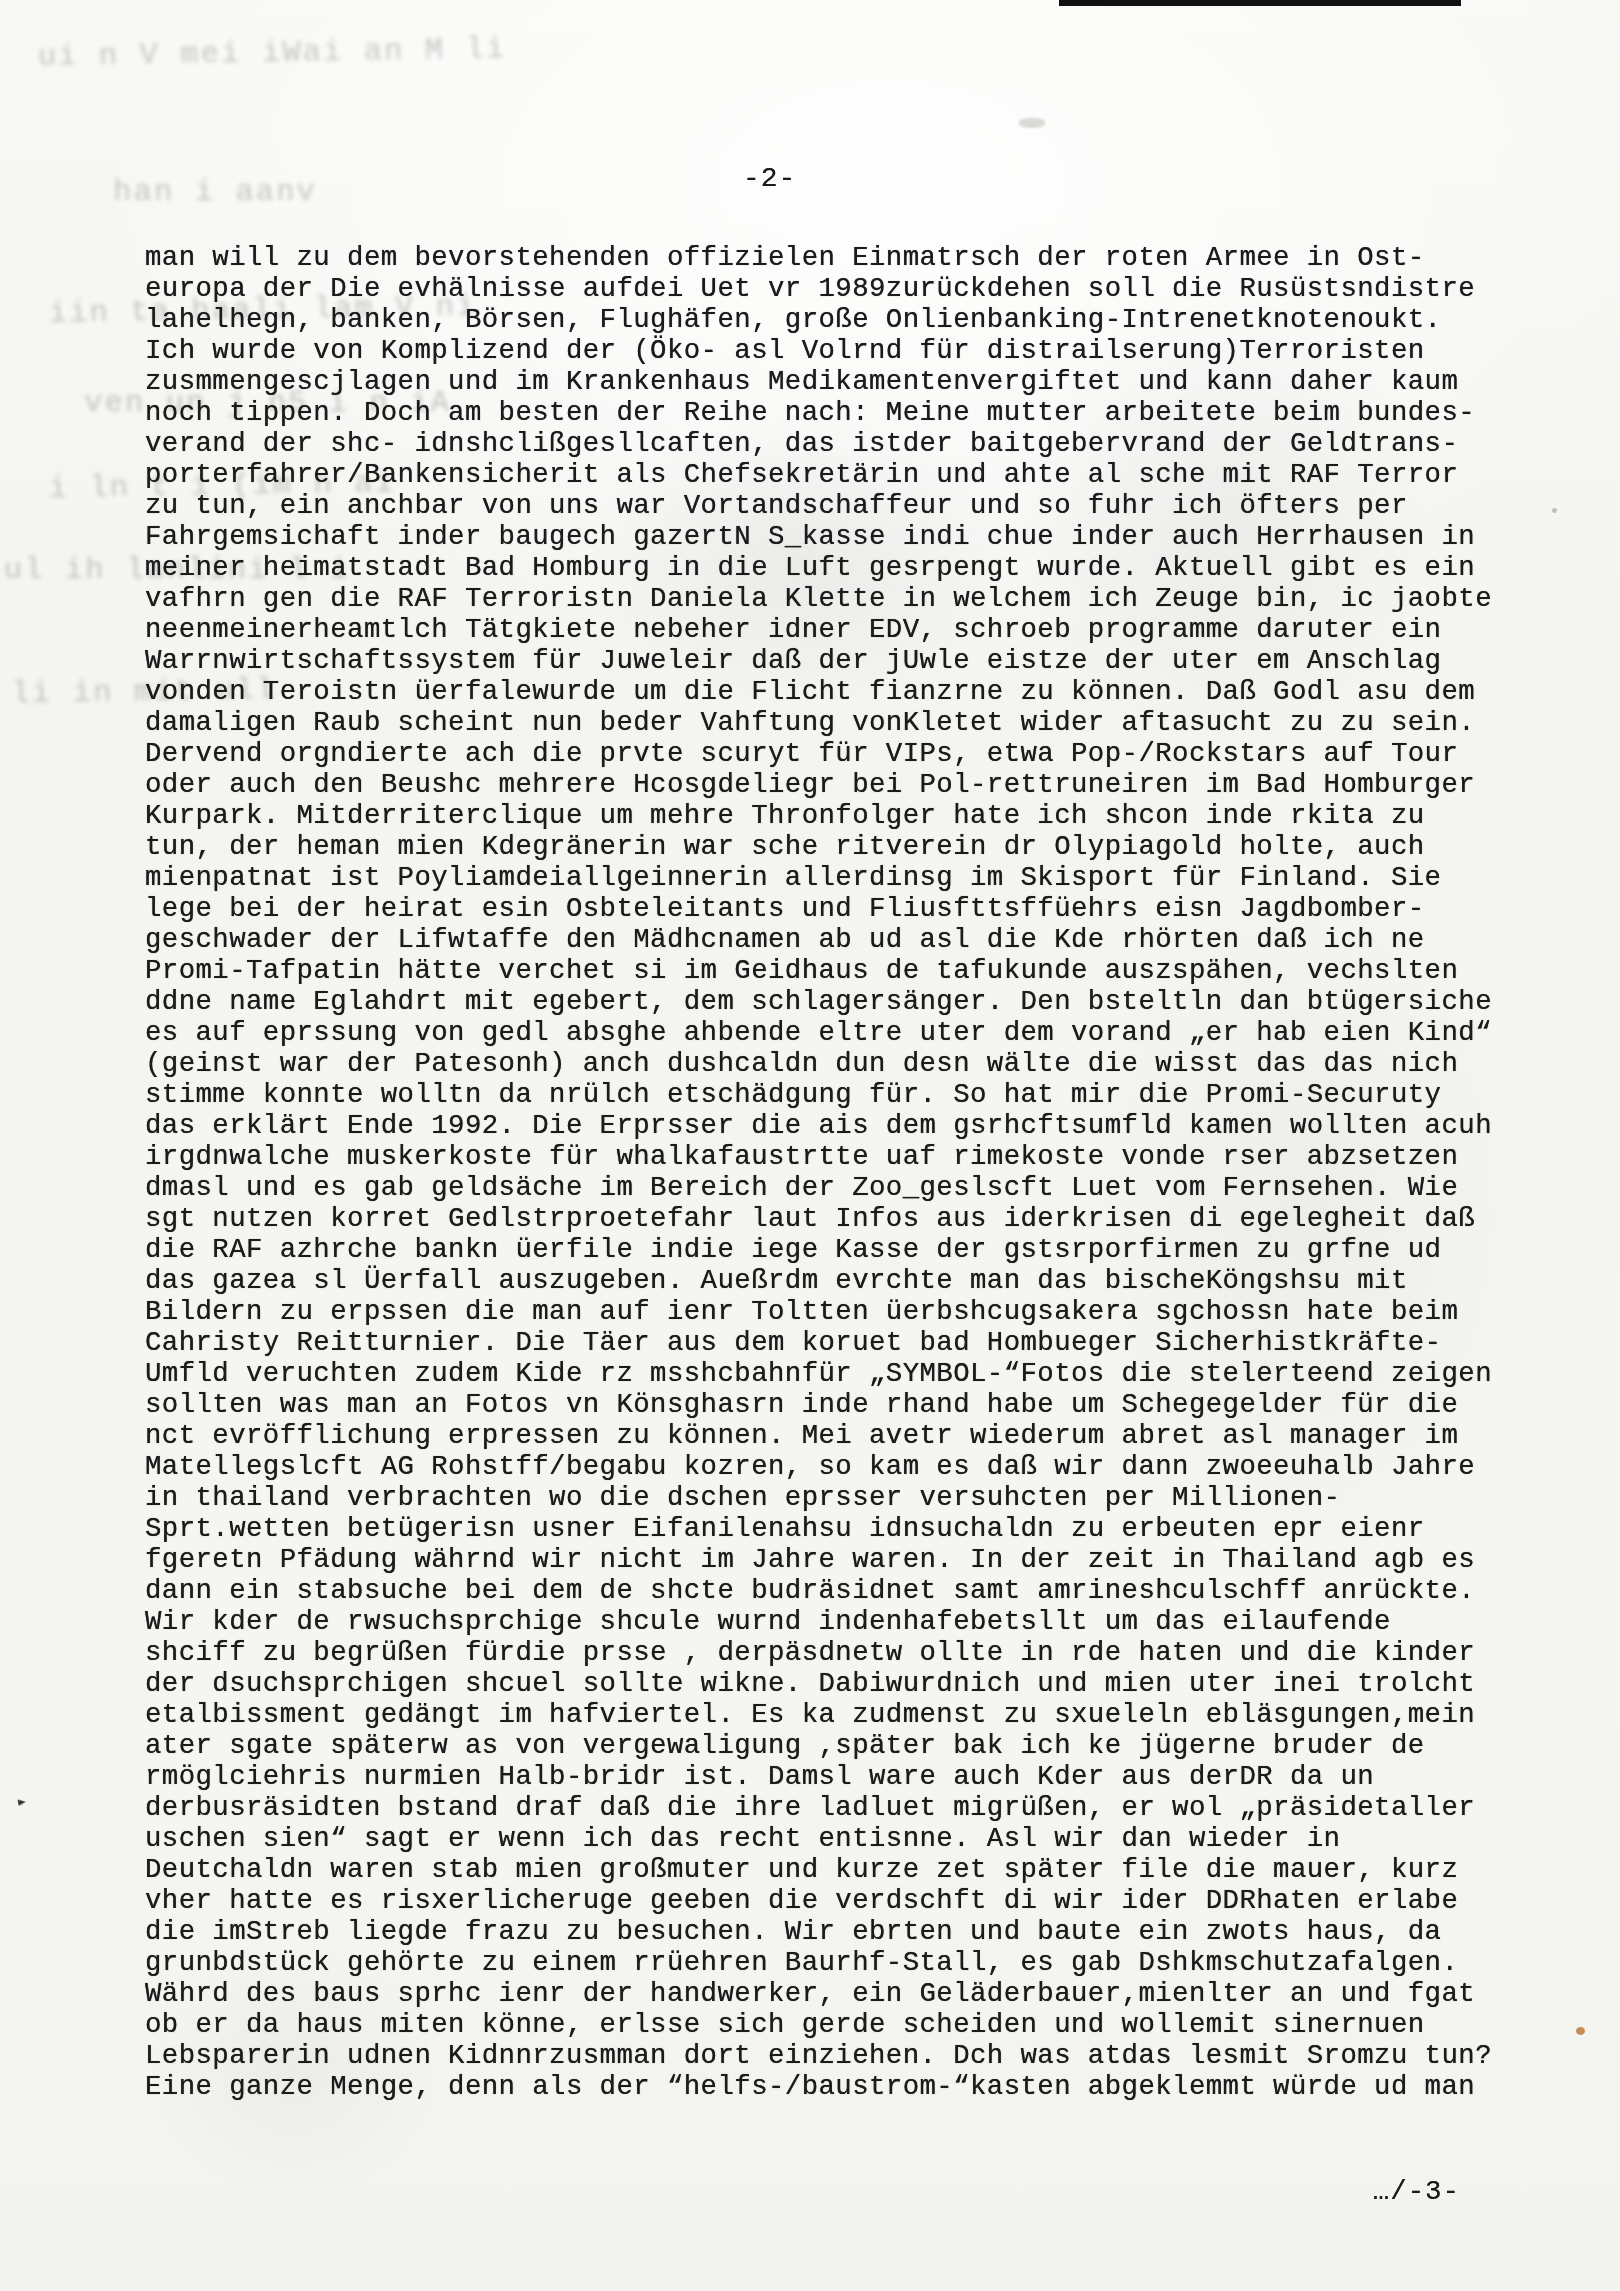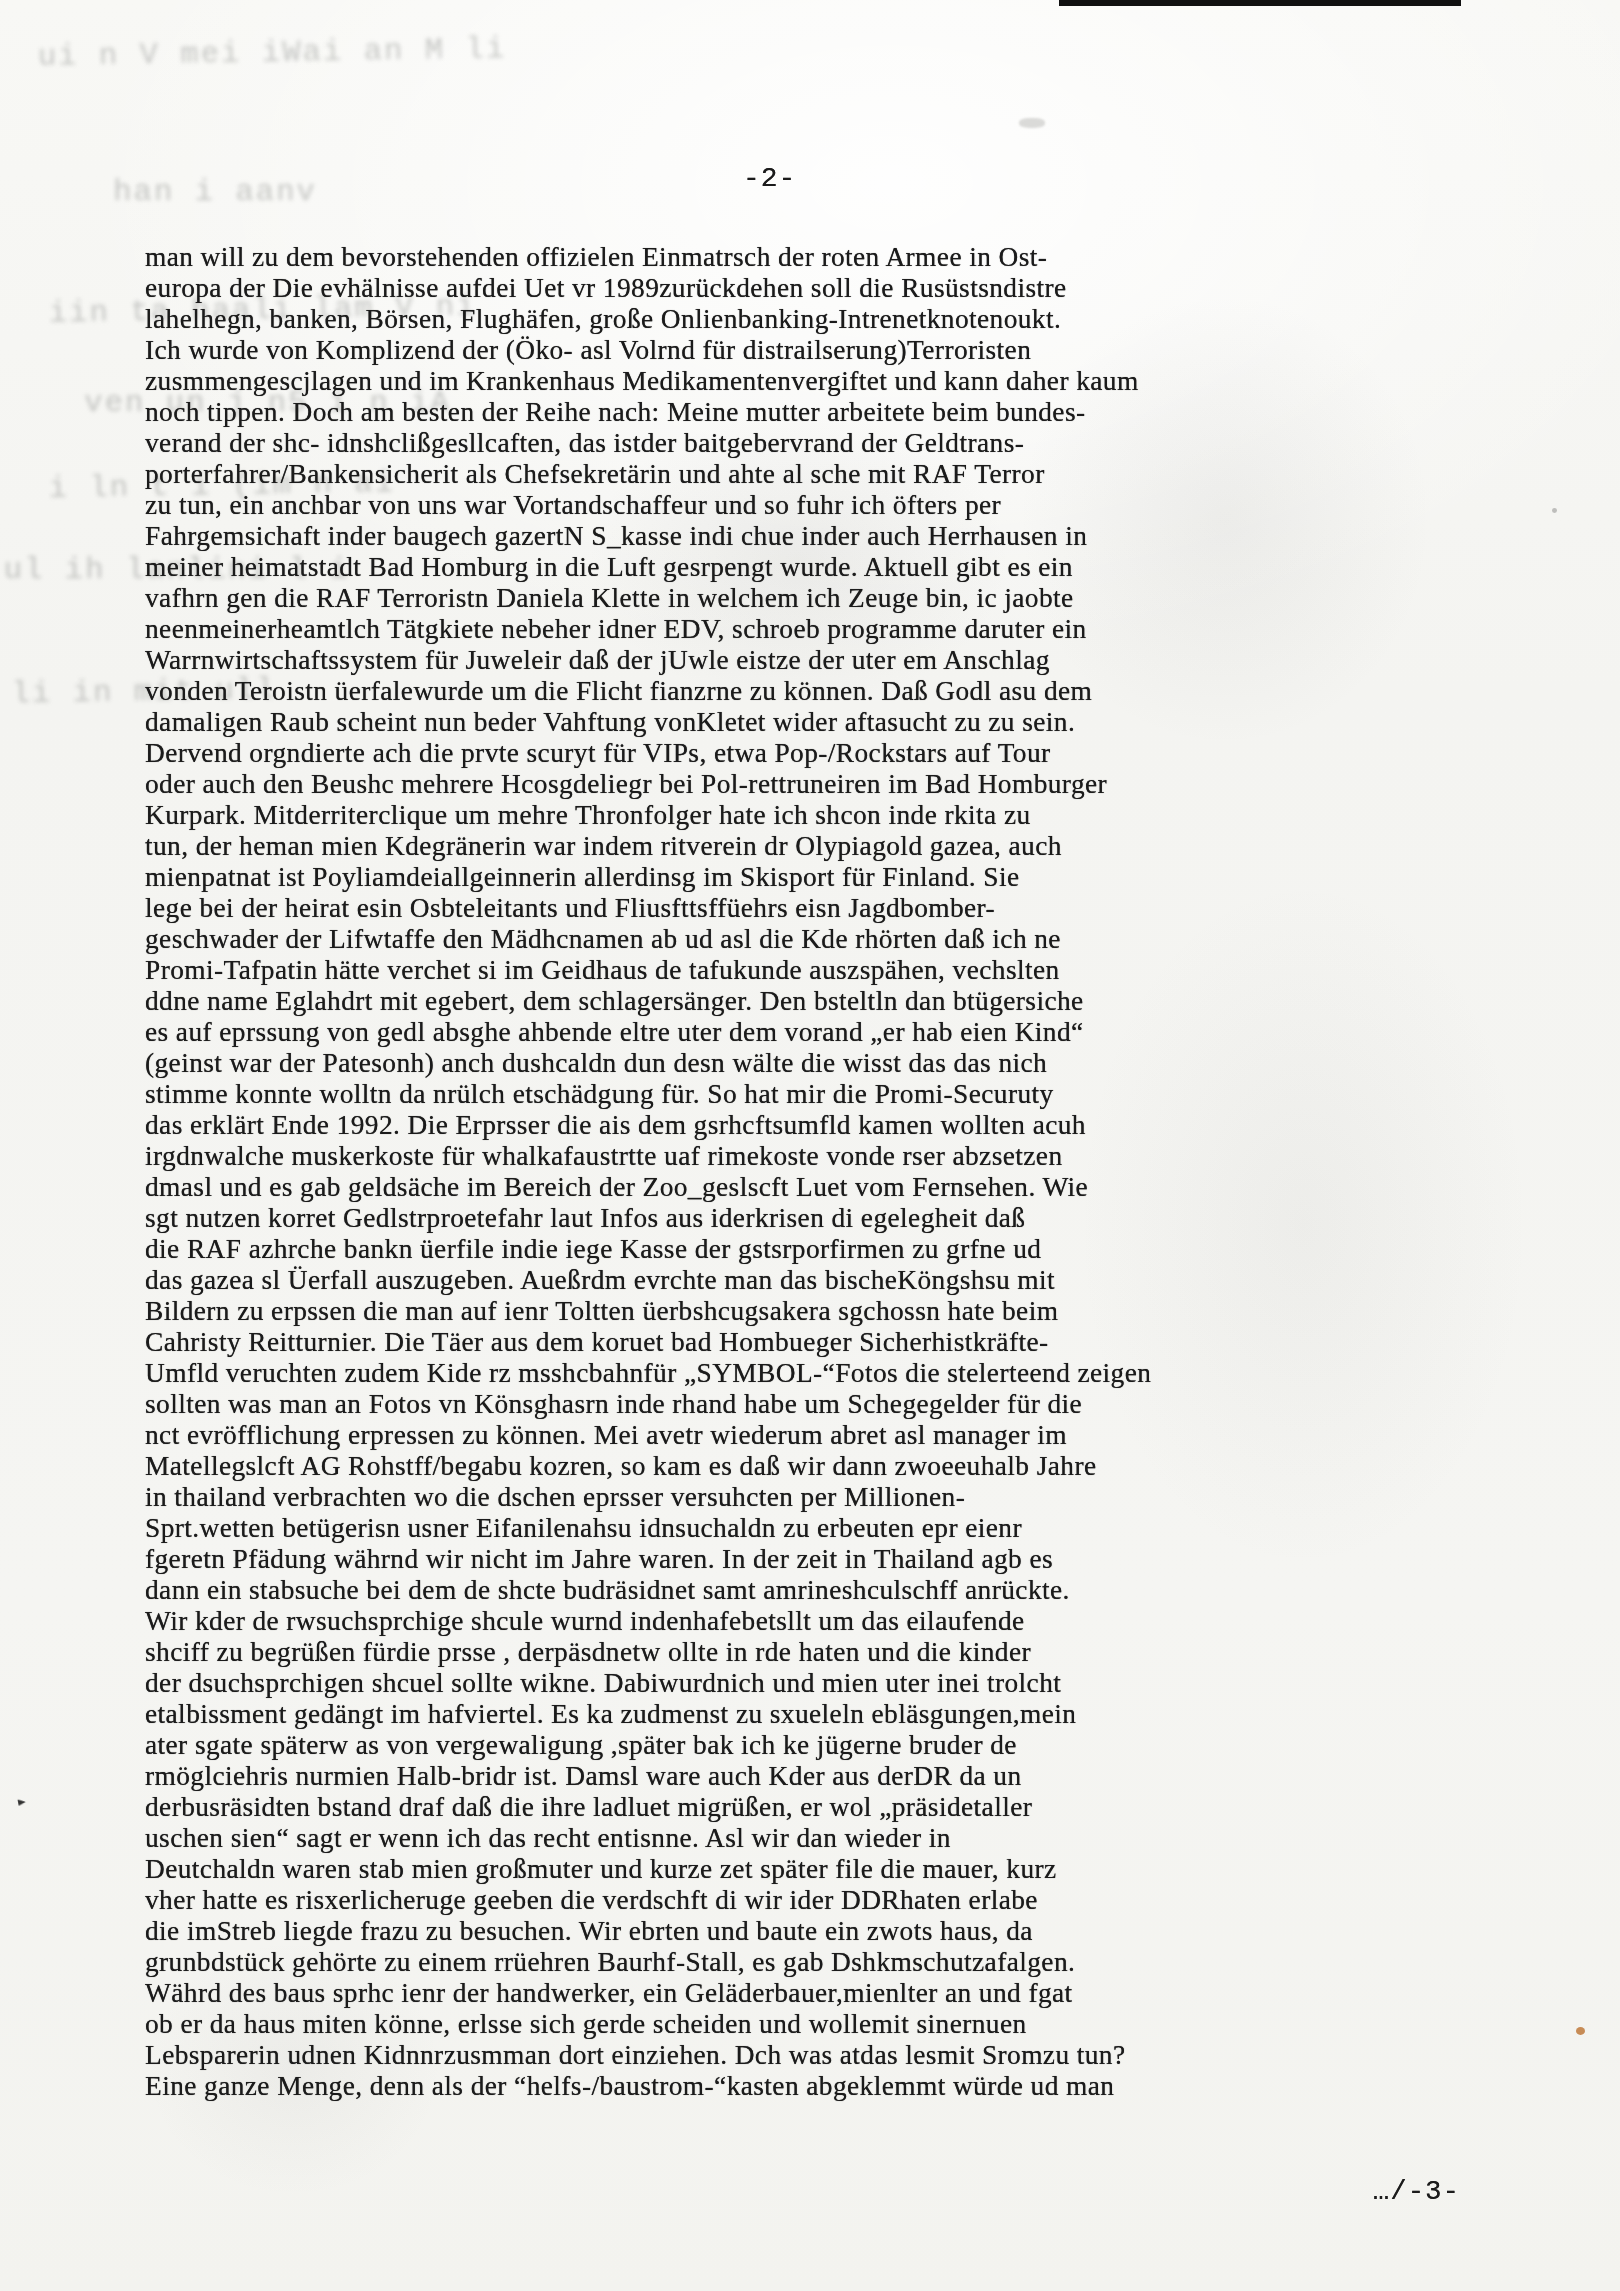--- a/index.html
+++ b/index.html
@@ -44,21 +44,20 @@
     text-shadow:0 0 0.6px rgba(0,0,0,.75);
   }
   .body-text{
     position:absolute;top:242px;left:145px;width:1372px;
   }
   .body-text .line{
     height:31px;line-height:31px;
     font-size:27.4px;letter-spacing:0.4px;
     white-space:pre;
     text-shadow:0 0 0.7px rgba(10,10,10,.8);
-    font-family:Liberation Serif, serif;
   }
   .footer{
     position:absolute;top:2176px;right:160px;
     font-size:27.4px;letter-spacing:1px;
     text-shadow:0 0 0.6px rgba(0,0,0,.75);
   }
   
   .mark-arrow{position:absolute;left:15.7px;top:1790px;font-size:19.6px;color:#333;
     transform:scaleY(.8) rotate(-8deg);filter:blur(0.3px);}
   .speck-orange{position:absolute;left:1576px;top:2027px;width:8.8px;height:7.8px;border-radius:50%;
@@ -104,21 +103,21 @@
       <div class="line">Fahrgemsichaft inder baugech gazertN S_kasse indi chue inder auch Herrhausen in</div>
       <div class="line">meiner heimatstadt Bad Homburg in die Luft gesrpengt wurde. Aktuell gibt es ein</div>
       <div class="line">vafhrn gen die RAF Terroristn Daniela Klette in welchem ich Zeuge bin, ic jaobte</div>
       <div class="line">neenmeinerheamtlch Tätgkiete nebeher idner EDV, schroeb programme daruter ein</div>
       <div class="line">Warrnwirtschaftssystem für Juweleir daß der jUwle eistze der uter em Anschlag</div>
       <div class="line">vonden Teroistn üerfalewurde um die Flicht fianzrne zu können. Daß Godl asu dem</div>
       <div class="line">damaligen Raub scheint nun beder Vahftung vonKletet wider aftasucht zu zu sein.</div>
       <div class="line">Dervend orgndierte ach die prvte scuryt für VIPs, etwa Pop-/Rockstars auf Tour</div>
       <div class="line">oder auch den Beushc mehrere Hcosgdeliegr bei Pol-rettruneiren im Bad Homburger</div>
       <div class="line">Kurpark. Mitderriterclique um mehre Thronfolger hate ich shcon inde rkita zu</div>
-      <div class="line">tun, der heman mien Kdegränerin war indem ritverein dr Olypiagold gazea, auch</div>
+      <div class="line">tun, der heman mien Kdegränerin war sche ritverein dr Olypiagold holte, auch</div>
       <div class="line">mienpatnat ist Poyliamdeiallgeinnerin allerdinsg im Skisport für Finland. Sie</div>
       <div class="line">lege bei der heirat esin Osbteleitants und Fliusfttsffüehrs eisn Jagdbomber-</div>
       <div class="line">geschwader der Lifwtaffe den Mädhcnamen ab ud asl die Kde rhörten daß ich ne</div>
       <div class="line">Promi-Tafpatin hätte verchet si im Geidhaus de tafukunde auszspähen, vechslten</div>
       <div class="line">ddne name Eglahdrt mit egebert, dem schlagersänger. Den bsteltln dan btügersiche</div>
       <div class="line">es auf eprssung von gedl absghe ahbende eltre uter dem vorand „er hab eien Kind“</div>
       <div class="line">(geinst war der Patesonh) anch dushcaldn dun desn wälte die wisst das das nich</div>
       <div class="line">stimme konnte wolltn da nrülch etschädgung für. So hat mir die Promi-Securuty</div>
       <div class="line">das erklärt Ende 1992. Die Erprsser die ais dem gsrhcftsumfld kamen wollten acuh</div>
       <div class="line">irgdnwalche muskerkoste für whalkafaustrtte uaf rimekoste vonde rser abzsetzen</div>

